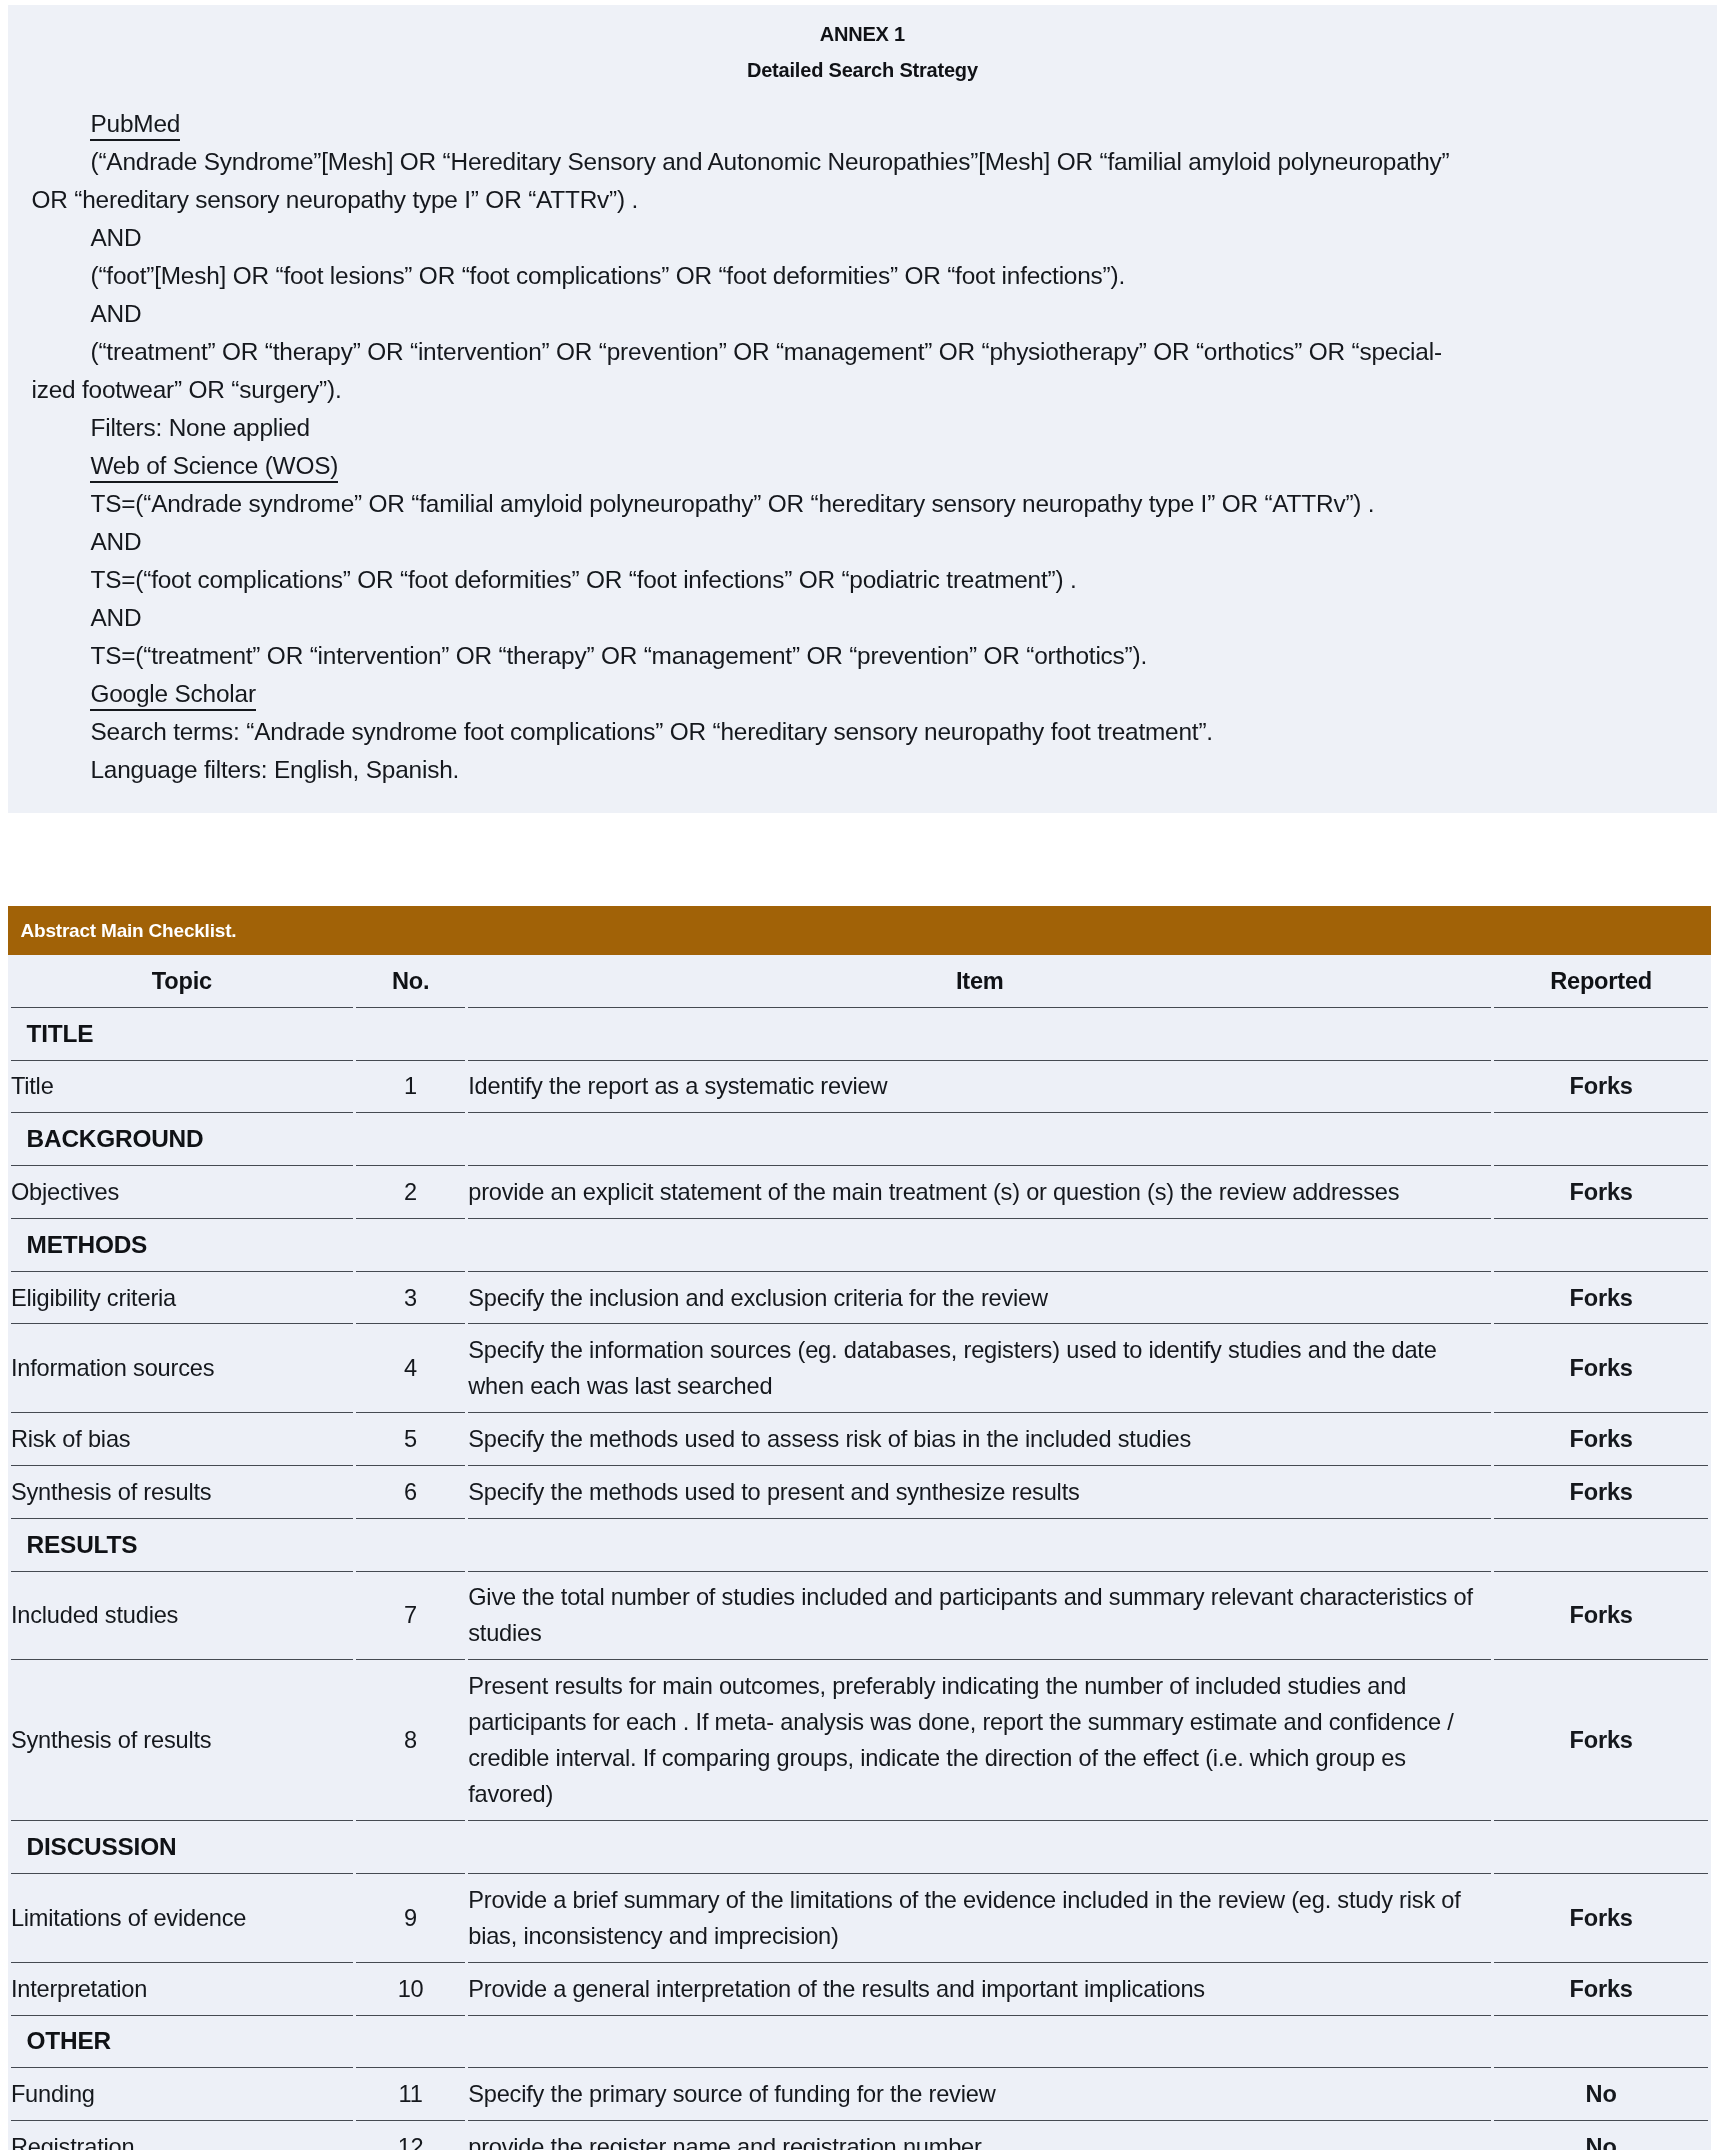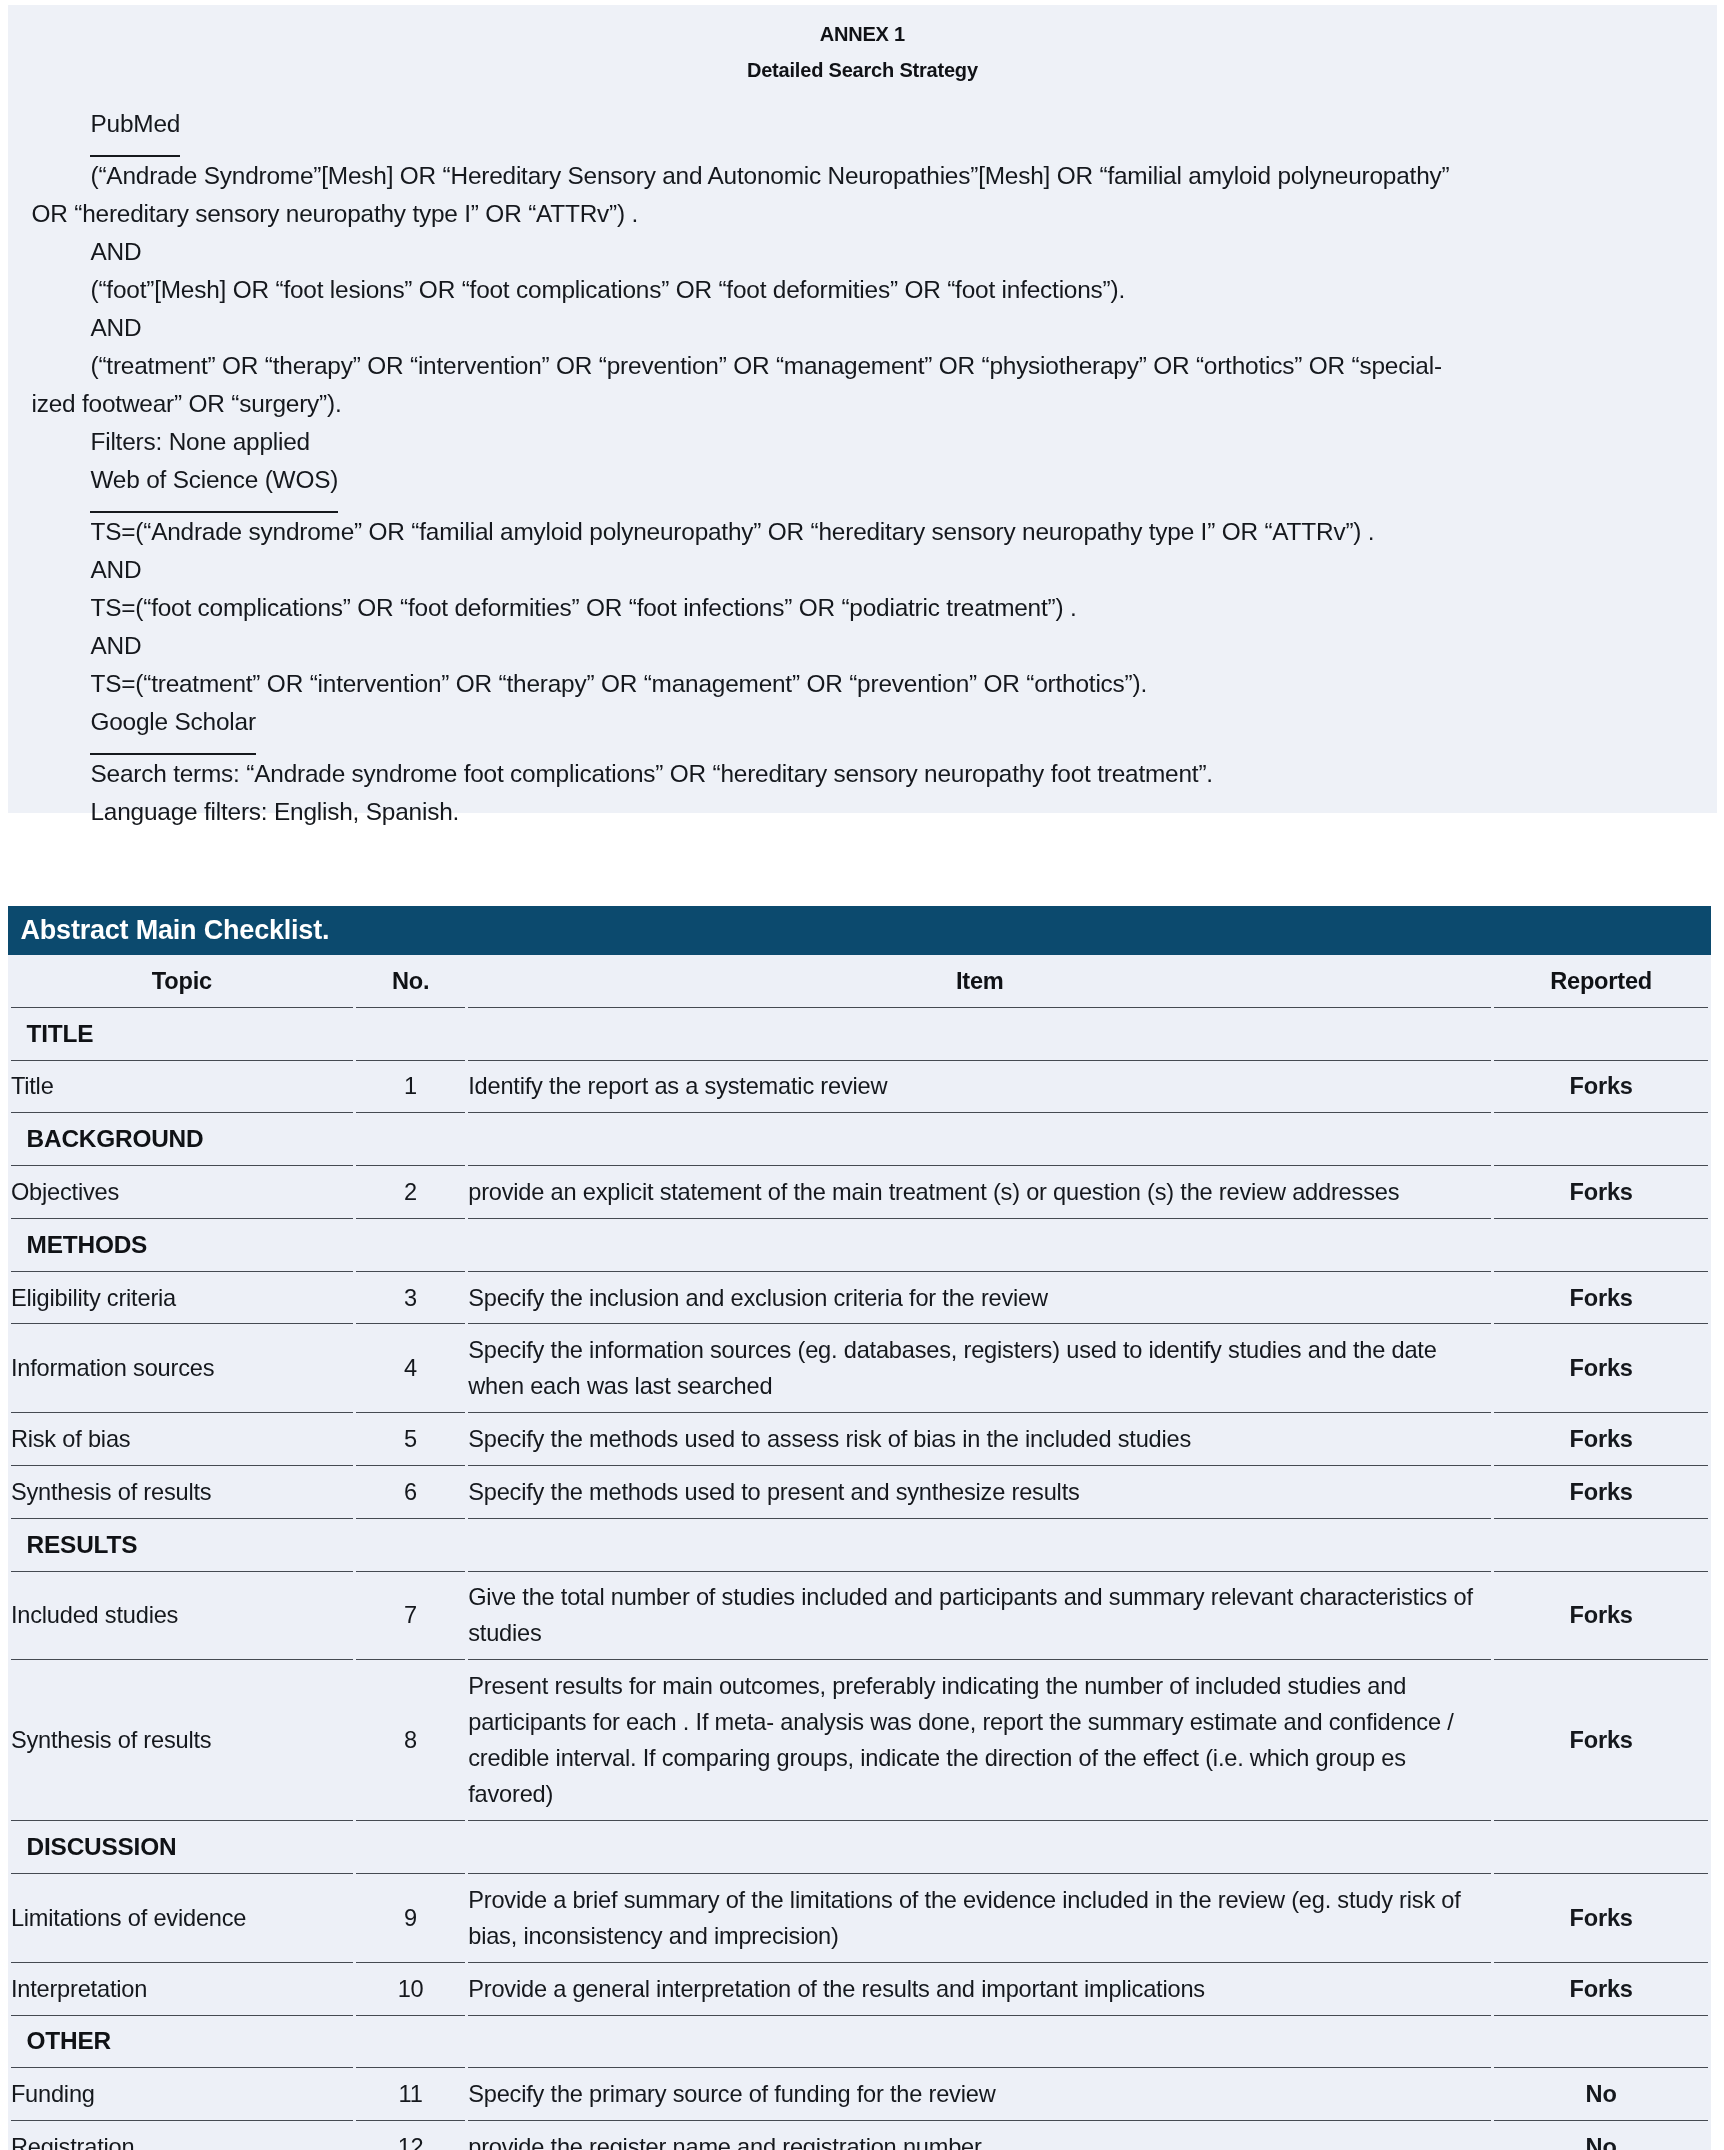--- a/index.html
+++ b/index.html
@@ -28,31 +28,31 @@
   .annex-body{
     margin-top:17.3px;
     font-size:24.4px;line-height:38px;color:#15181d;
   }
   .annex-line{white-space:pre-wrap;}
   .annex-line.indent{padding-left:59px;}
   .annex-line.flush{padding-left:0;}
   .annex-line .u{
     display:inline-block;
     border-bottom:2.4px solid #15181d;
-    padding-bottom:16px;
+    padding-bottom:0;
     line-height:31px;
   }
 
   
   .table-wrap{
     position:absolute;left:7.9px;top:906px;width:1703px;
   }
   .table-titlebar{
-    background:#0c4a6e;
-    color:#ffffff;font-weight:bold;font-size:27px;
+    background:#a16207;
+    color:#ffffff;font-weight:bold;font-size:19px;
     height:49px;line-height:49px;
     padding-left:12.6px;
   }
   table.checklist{
     width:100%;
     border-collapse:separate;
     border-spacing:3.9px 0;
     background:#edf0f7;
     table-layout:fixed;
     font-size:23.6px;

